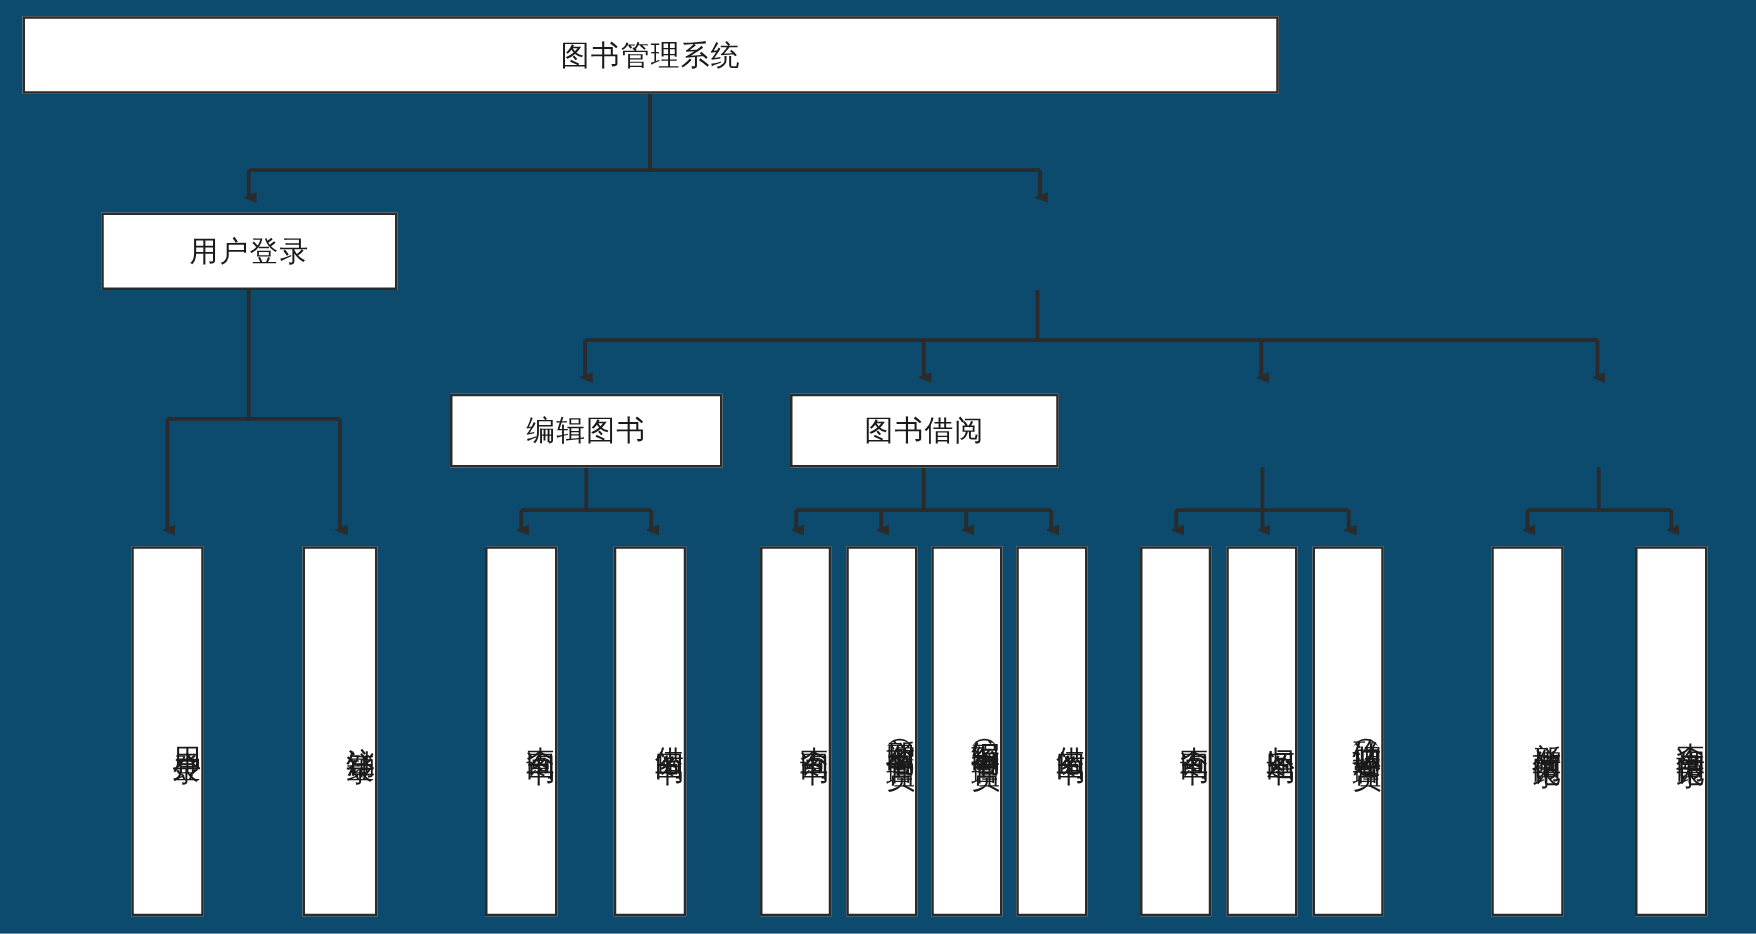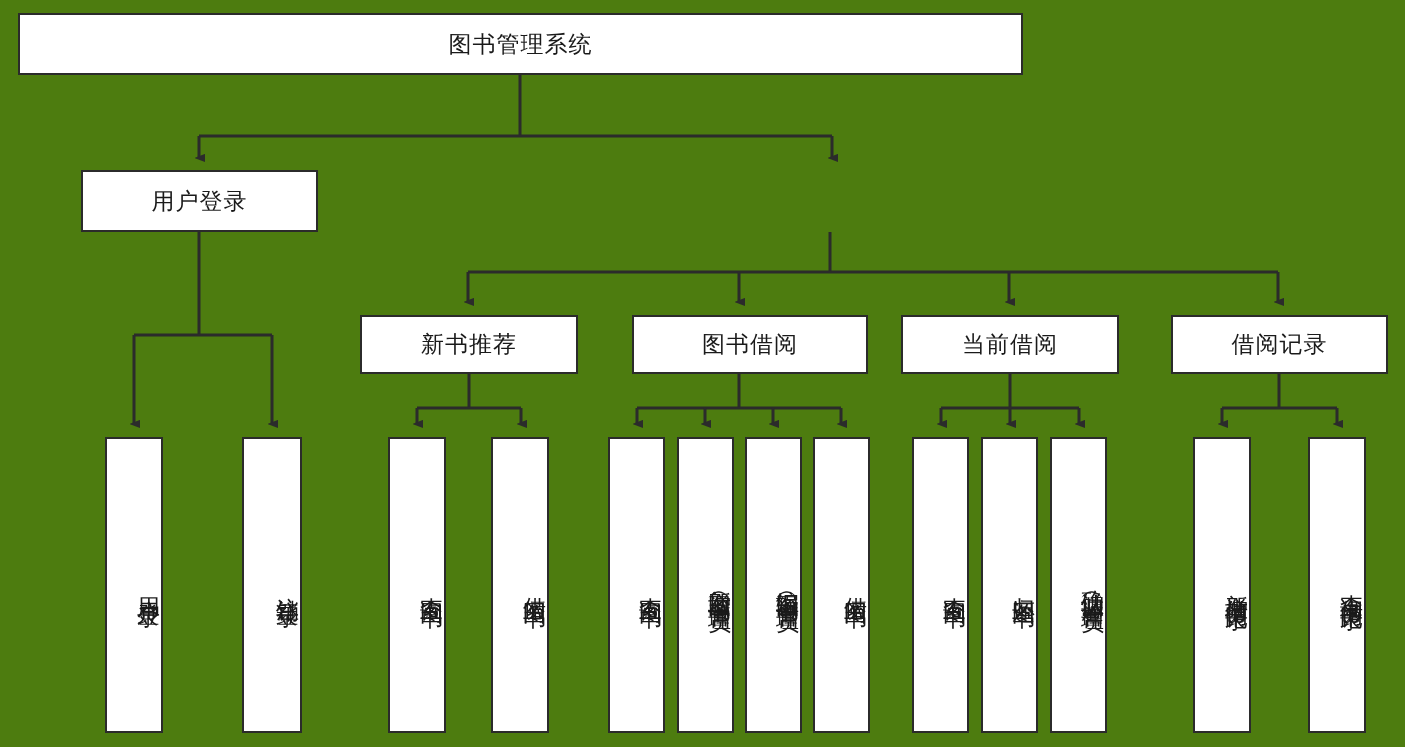--- a/index.html
+++ b/index.html
@@ -4,21 +4,21 @@
 <style>
   html, body {
     margin: 0;
     padding: 0;
     background: #ffffff;
   }
   #canvas {
     position: relative;
     width: 1405px;
     height: 747px;
-    background: #4d7c0f;
+    background: #0c4a6e;
     font-family: "DejaVu Sans", "Liberation Sans", sans-serif;
     overflow: hidden;
   }
   svg#edges {
     position: absolute;
     left: 0;
     top: 0;
     width: 1405px;
     height: 747px;
     pointer-events: none;
@@ -130,27 +130,25 @@
       <path d="M1222,408 L1222,424" marker-end="url(#arrow)"></path>
       <path d="M1337,408 L1337,424" marker-end="url(#arrow)"></path>
     </g>
   </svg>
 
   <div class="node horiz" style="left:18px; top:13px; width:1005px; height:62px;">图书管理系统</div>
 
   <div class="node horiz" style="left:81px; top:170px; width:237px; height:62px;">用户登录</div>
 
 
-  <div class="node horiz" style="left:360px; top:315px; width:218px; height:59px;">新书推荐</div>
-
-  <div class="node horiz" style="left:632px; top:315px; width:236px; height:59px;">图书借阅</div>
-
-  <div class="node horiz" style="left:901px; top:315px; width:218px; height:59px;">当前借阅</div>
-
-  <div class="node horiz" style="left:1171px; top:315px; width:217px; height:59px;">借阅记录</div>
+  <div class="node horiz" style="left:360px; top:315px; width:218px; height:59px;">编辑图书</div>
+
+  <div class="node horiz" style="left:632px; top:315px; width:215px; height:59px;">图书借阅</div>
+
+
 
   <div class="node vert" style="left:105px; top:437px; width:58px; height:296px;">
     <span class="vtext">用户登录</span>
   </div>
 
   <div class="node vert" style="left:242px; top:437px; width:60px; height:296px;">
     <span class="vtext">注销登录</span>
   </div>
 
   <div class="node vert" style="left:388px; top:437px; width:58px; height:296px;">

